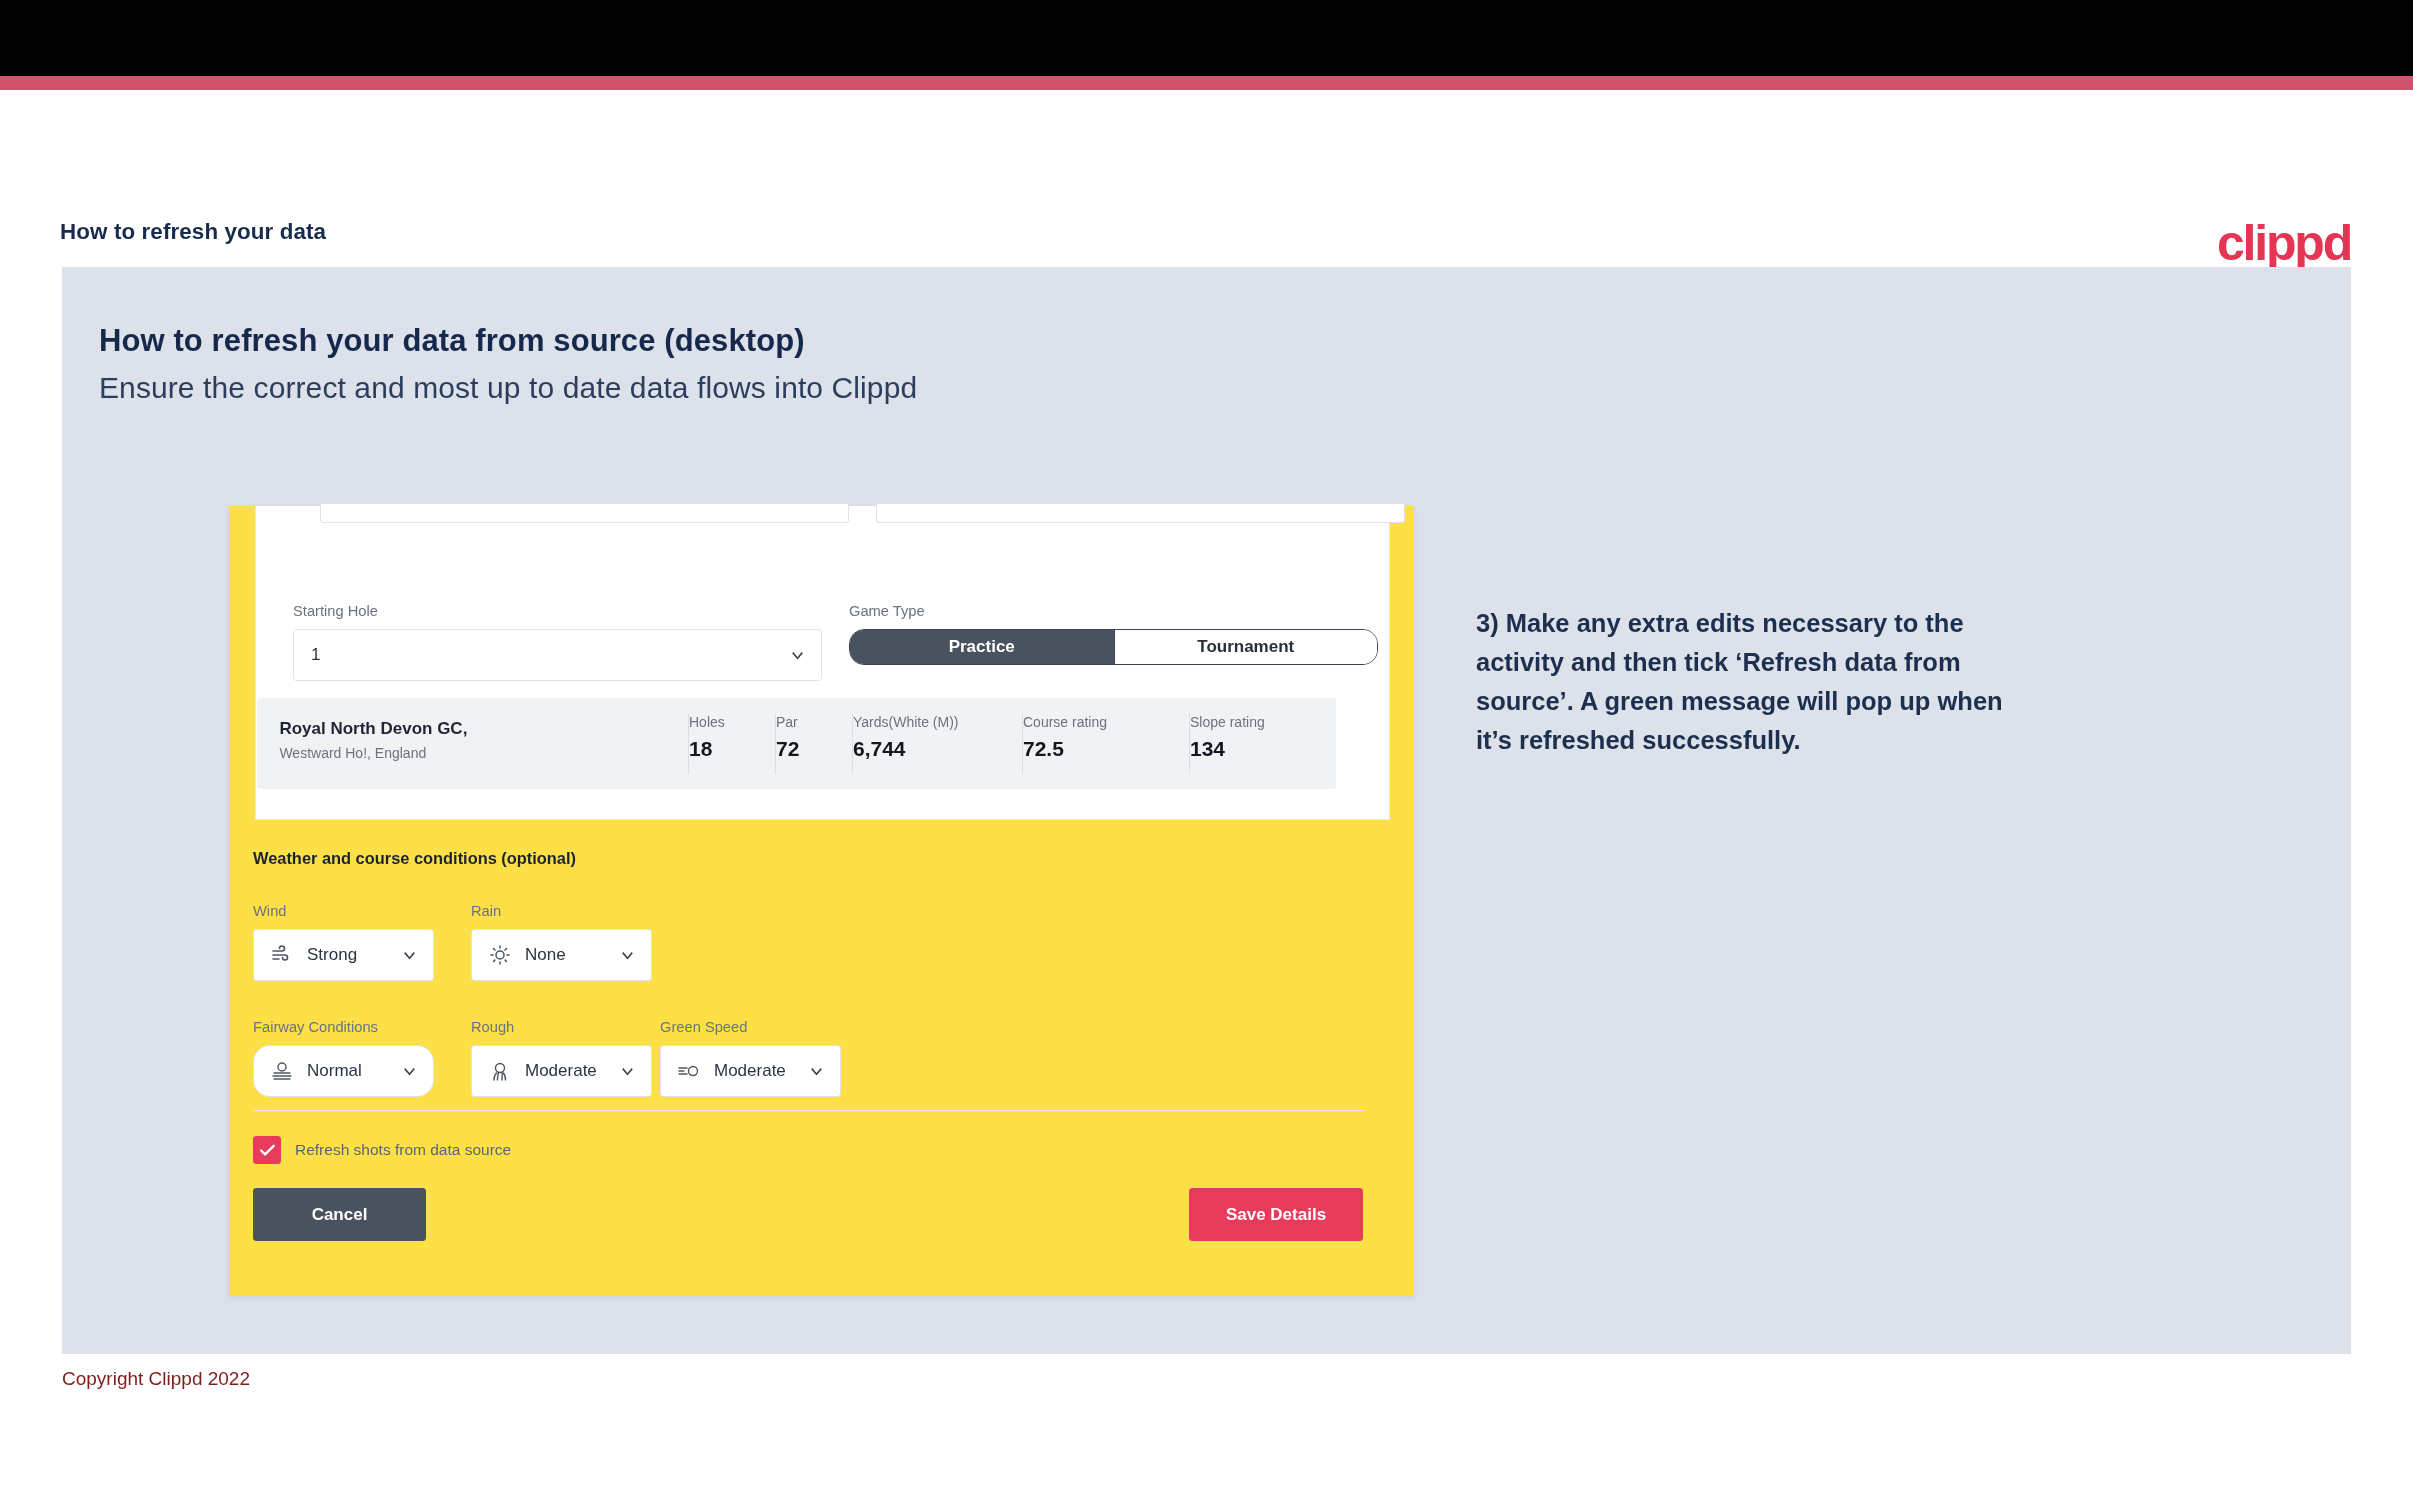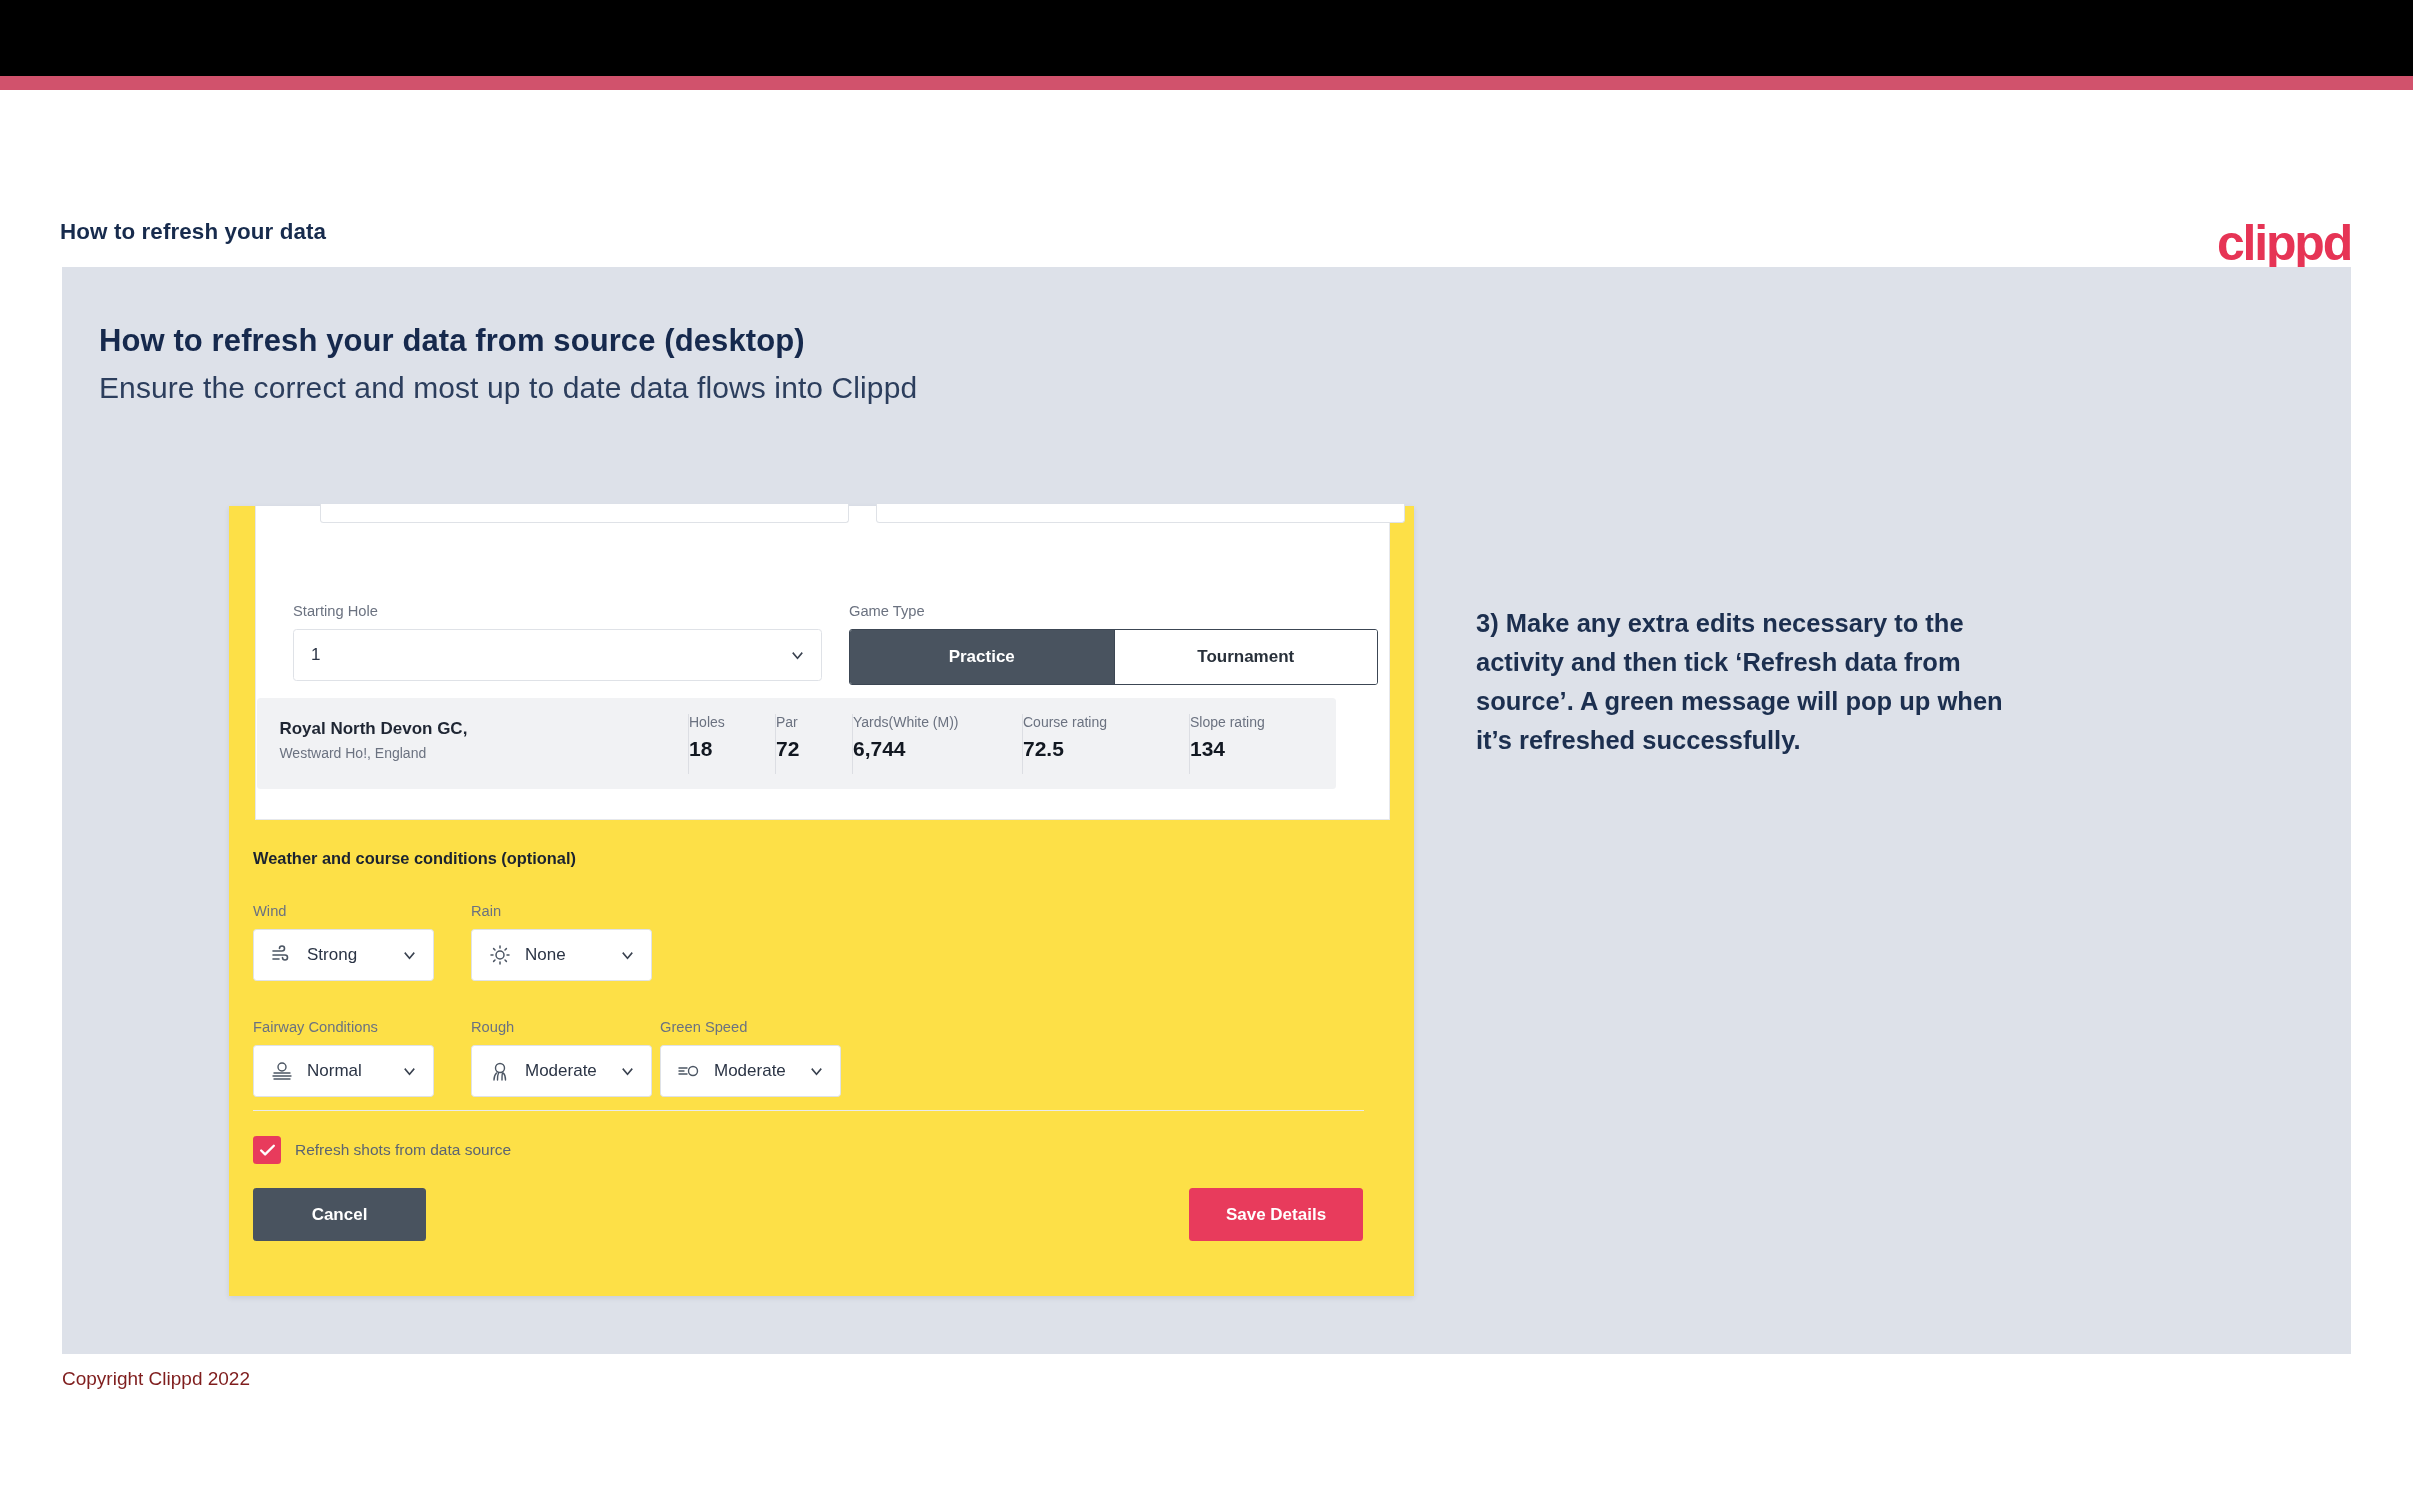--- a/index.html
+++ b/index.html
@@ -88,21 +88,21 @@
     position:absolute; right:14px; top:50%; transform:translateY(-50%);
     width:19px; height:19px; pointer-events:none;
   }
   .sel-icon {
     position:absolute; left:15.5px; top:50%; transform:translateY(-50%);
     width:24px; height:24px; color:#4b5563;
   }
 
   
   .segmented {
-    position:absolute; display:flex; height:56px; border-radius:3px;
+    position:absolute; display:flex; height:36px; border-radius:15px;
     border:0.9px solid #3c4653; overflow:hidden;
   }
   .seg {
     display:flex; align-items:center; justify-content:center;
     font-size:17px; font-weight:bold; cursor:pointer;
   }
   .seg.active { background:#49535f; color:#ffffff; }
   .seg.idle   { background:#ffffff; color:#28303a; border-left:0.9px solid #3c4653; }
 
   
@@ -246,21 +246,21 @@
         <circle cx="12" cy="12" r="4"></circle>
         <path d="M12 3v2M12 19v2M3 12h2M19 12h2M5.6 5.6l1.4 1.4M17 17l1.4 1.4M18.4 5.6L17 7M7 17l-1.4 1.4"></path>
       </svg>
       <span class="select-val with-icon">None</span>
       <svg class="chev" viewBox="0 0 24 24" fill="none" stroke="#3b4351" stroke-width="2">
         <polyline points="6 9 12 16 18 9"></polyline>
       </svg>
     </div>
 
     <div class="field-label" style="left:24px; top:513px;">Fairway Conditions</div>
-    <div class="select-box" style="left:24px; top:539px; width:181px;">
+    <div class="select-box" style="left:24px; top:539px; width:181px;border-radius:17px;">
       <svg class="sel-icon" viewBox="0 0 24 24" fill="none" stroke="#4b5563" stroke-width="1.4" stroke-linecap="round">
         <circle cx="12" cy="8" r="4"></circle>
         <path d="M4 14h16M3 17h18M4 20h16"></path>
       </svg>
       <span class="select-val with-icon">Normal</span>
       <svg class="chev" viewBox="0 0 24 24" fill="none" stroke="#3b4351" stroke-width="2">
         <polyline points="6 9 12 16 18 9"></polyline>
       </svg>
     </div>
 

